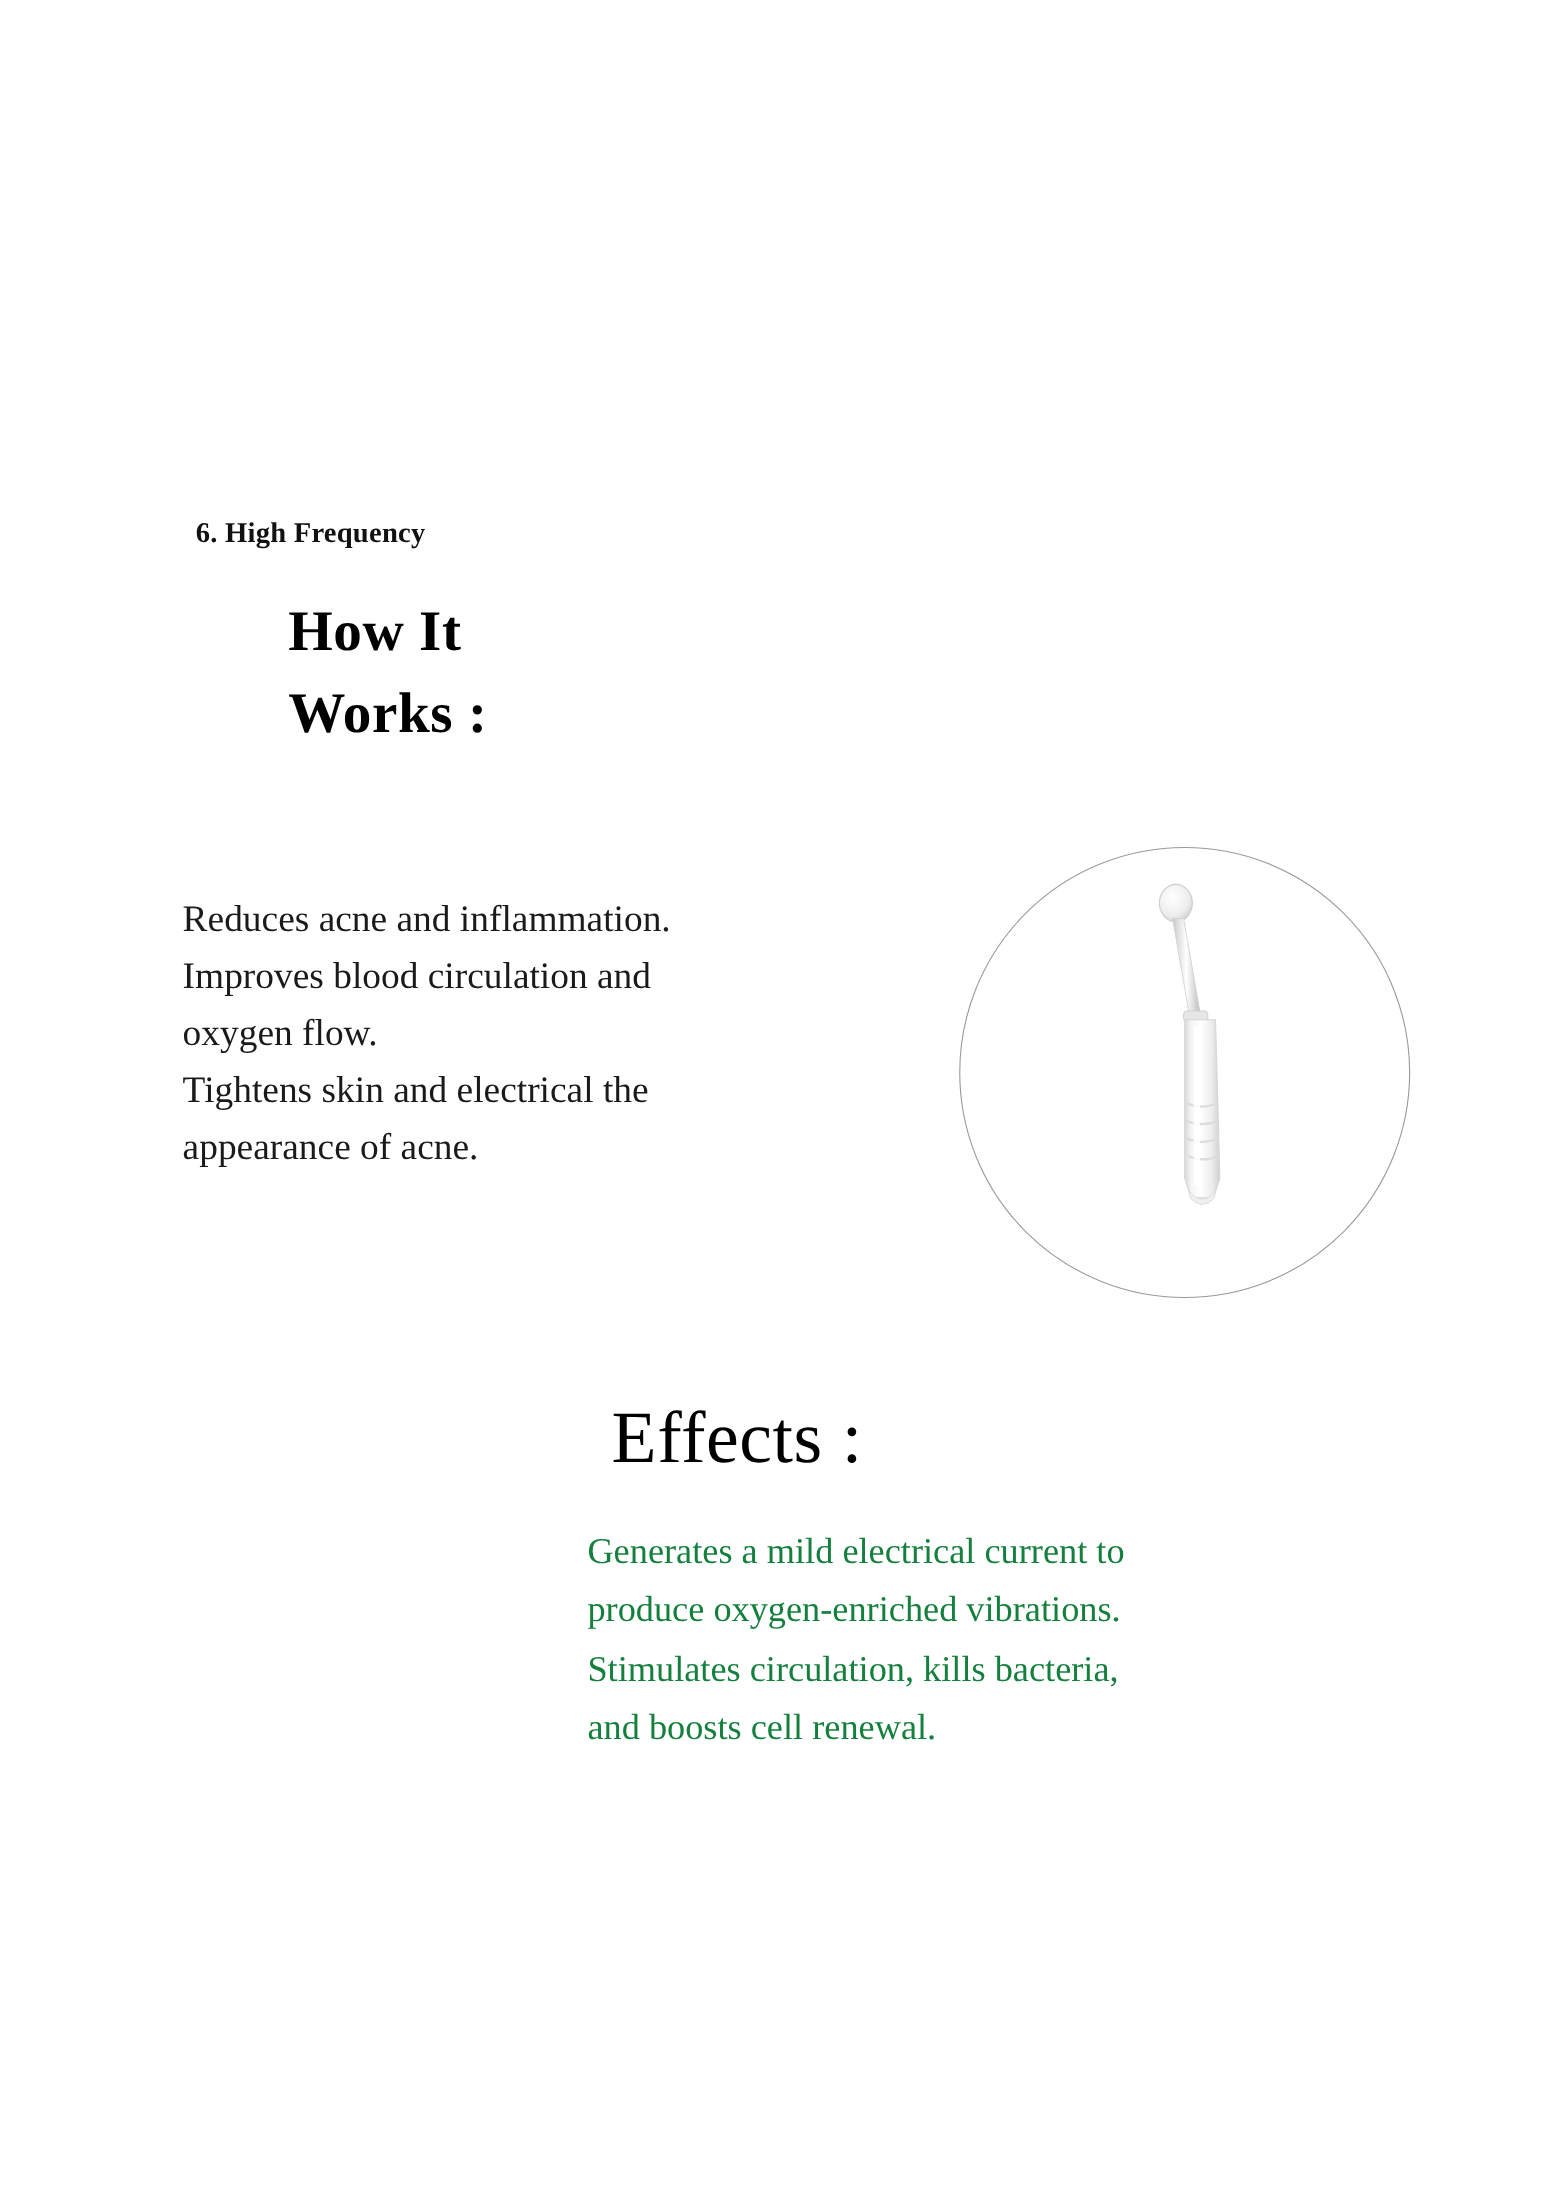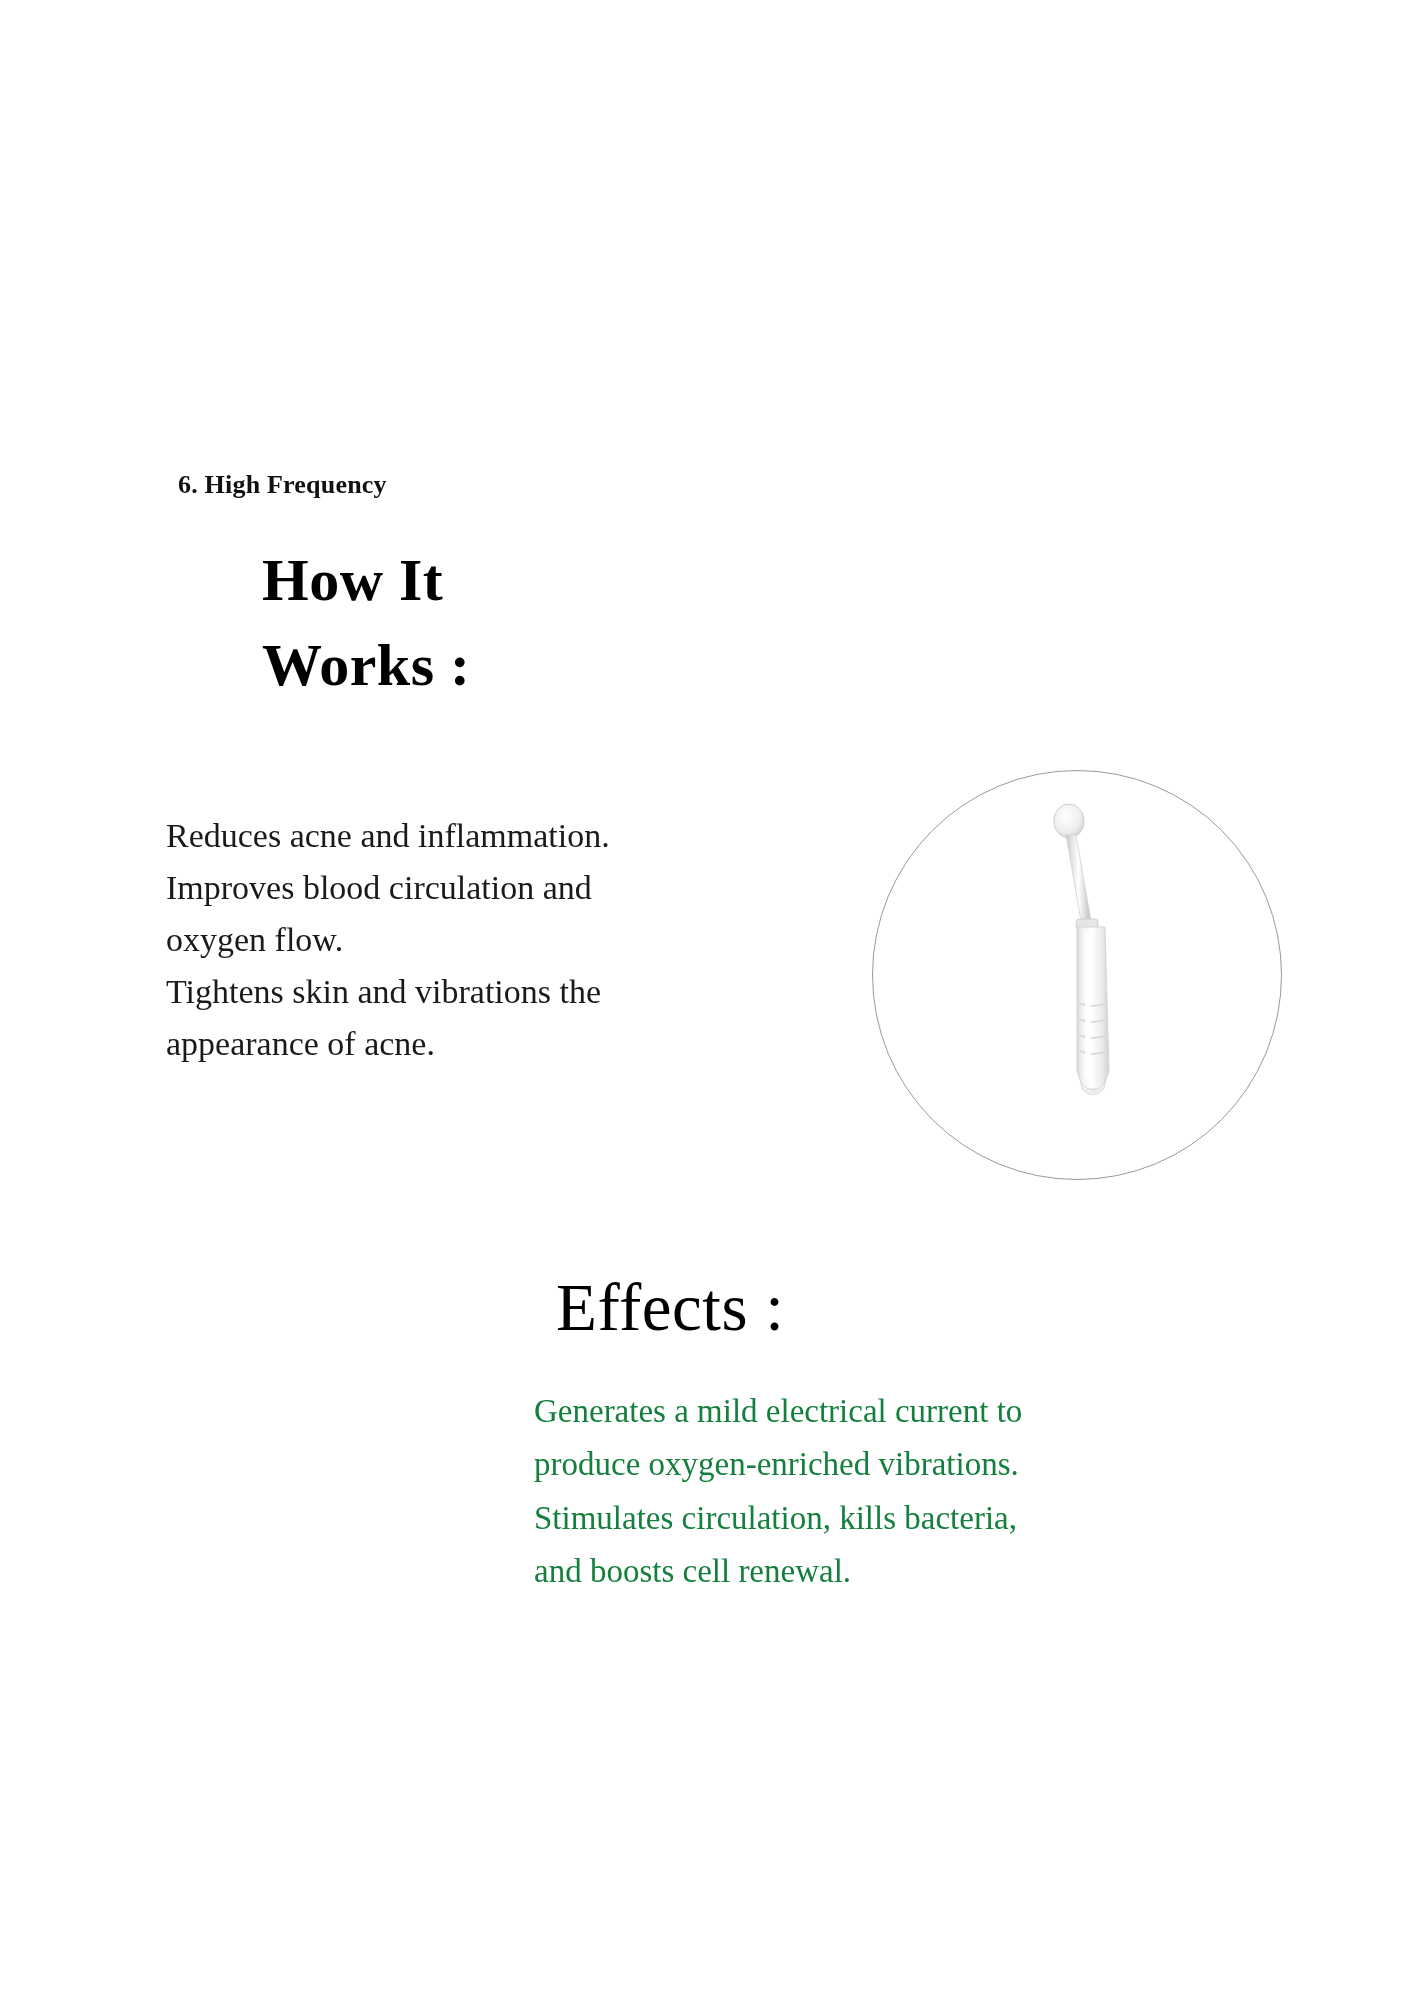--- a/index.html
+++ b/index.html
@@ -36,21 +36,21 @@
   }
 
   
   .heading-how {
     position: absolute;
     left: 262px;
     top: 538px;
     width: 420px;
     font-family: "Liberation Serif", serif;
     font-weight: bold;
-    font-size: 60px;
+    font-size: 52px;
     line-height: 1.42;
     color: #000000;
     letter-spacing: 0.5px;
   }
 
   
   .body-left {
     position: absolute;
     left: 166px;
     top: 810px;
@@ -122,21 +122,21 @@
 
   <div class="heading-how">
     <div>How It</div>
     <div>Works :</div>
   </div>
 
   <div class="body-left">
     <span class="line">Reduces acne and inflammation.</span>
     <span class="line">Improves blood circulation and</span>
     <span class="line">oxygen flow.</span>
-    <span class="line">Tightens skin and vibrations the</span>
+    <span class="line">Tightens skin and electrical the</span>
     <span class="line">appearance of acne.</span>
   </div>
 
   <div class="product-circle">
     <svg width="408" height="408" viewBox="0 0 408 408">
       <defs>
         <linearGradient id="handleGrad" x1="0" y1="0" x2="1" y2="0">
           <stop offset="0%" stop-color="#d9d9d9"></stop>
           <stop offset="18%" stop-color="#f4f4f4"></stop>
           <stop offset="45%" stop-color="#ffffff"></stop>

